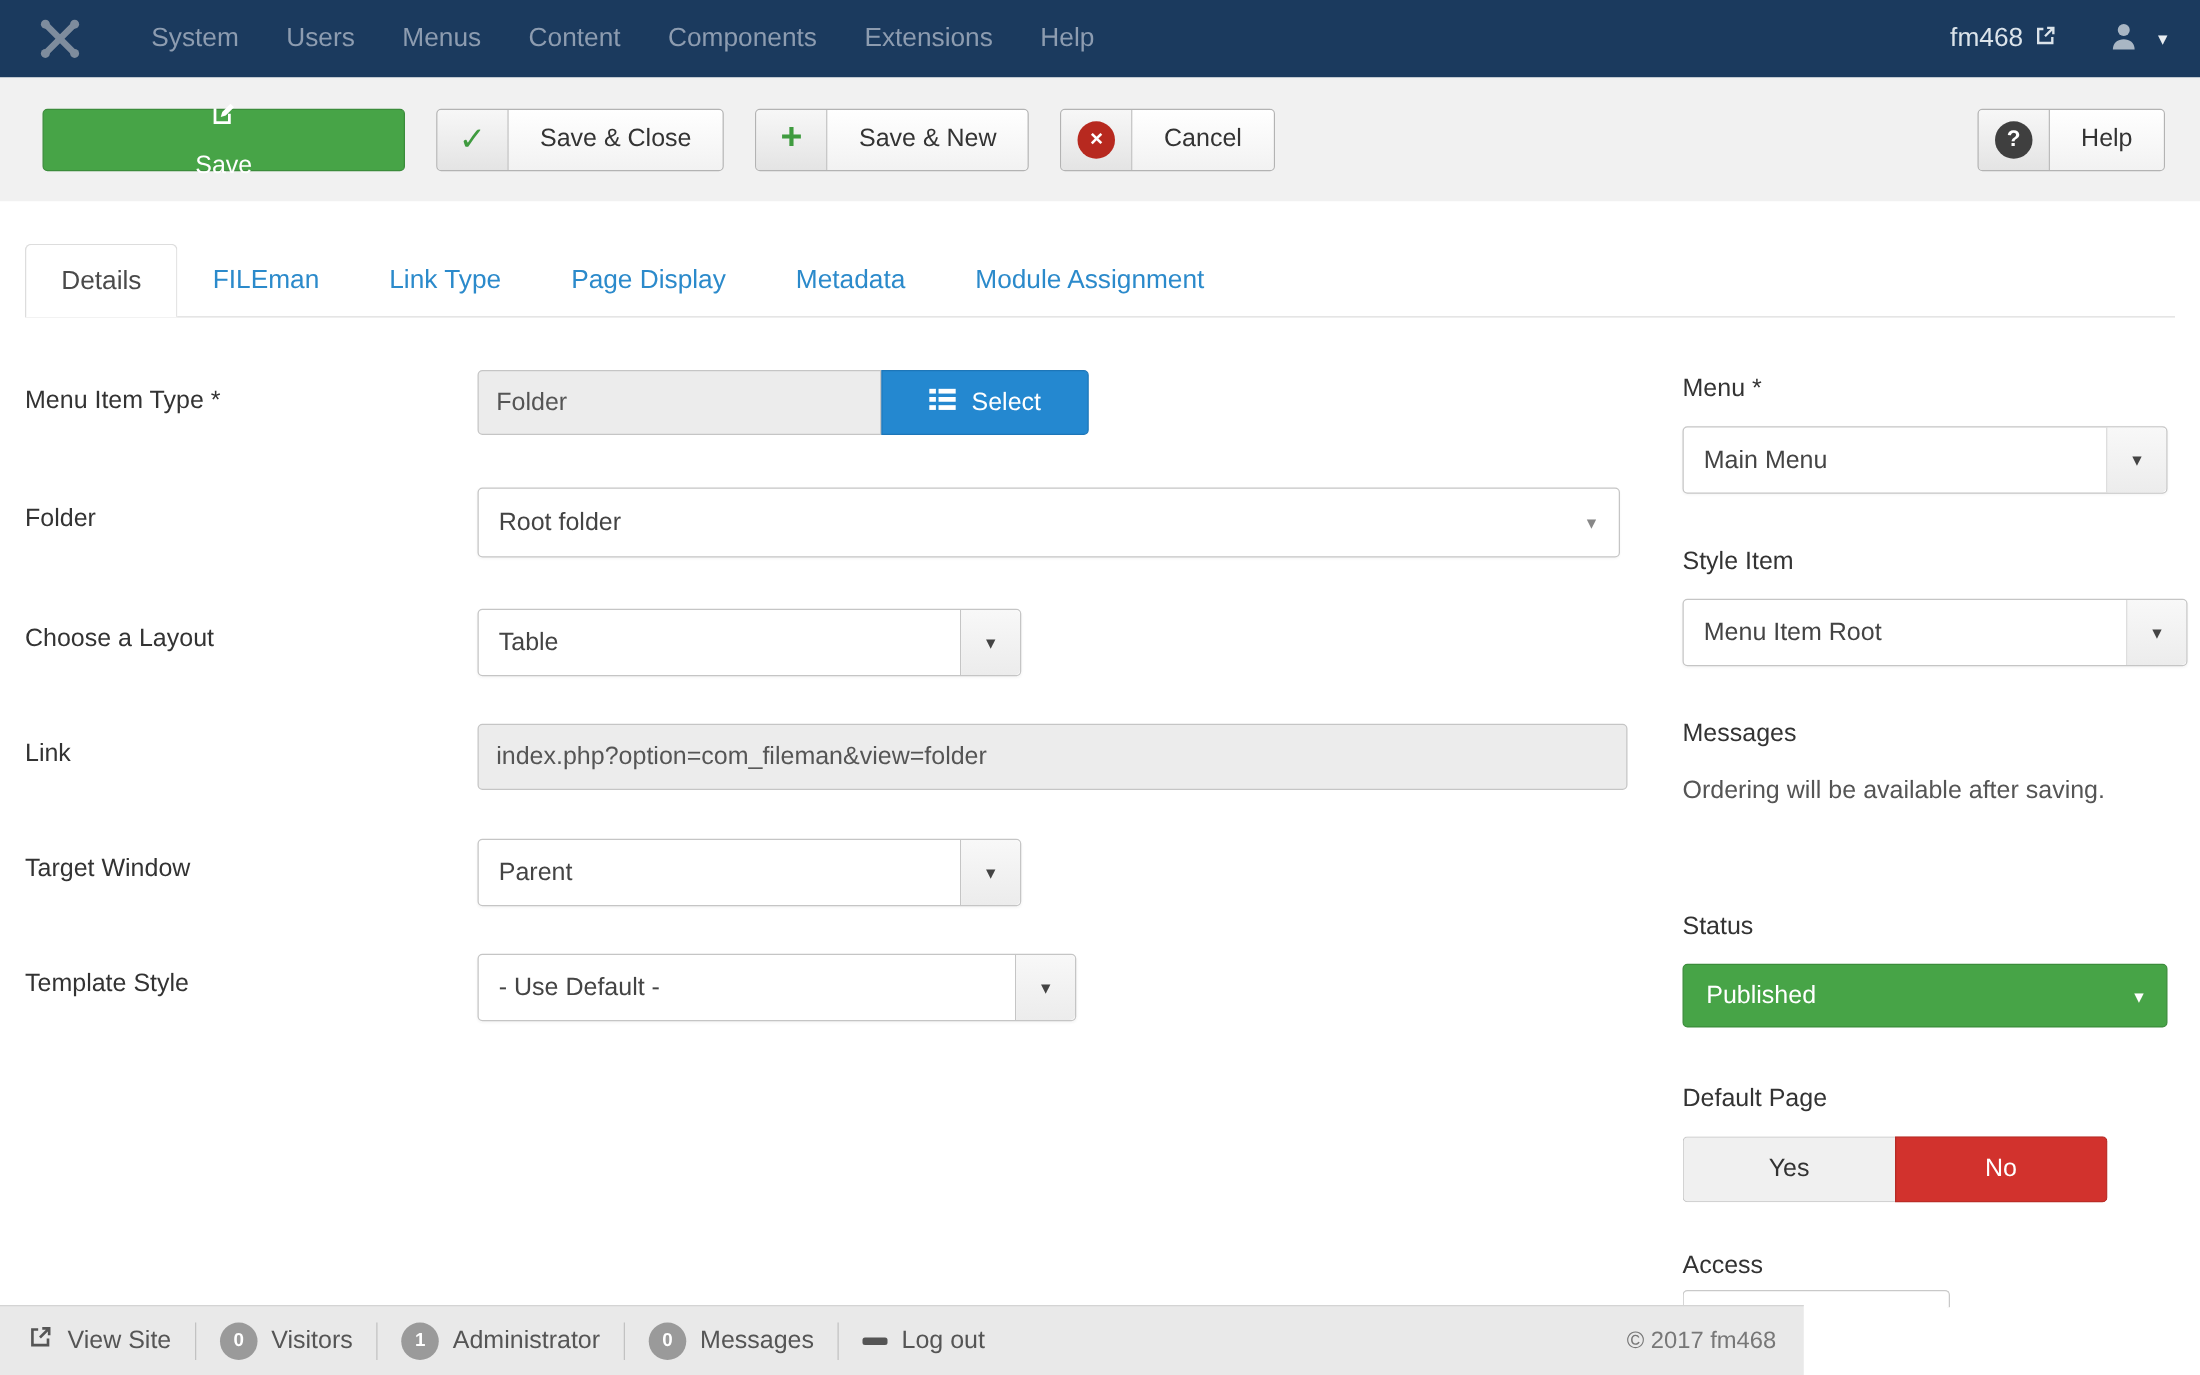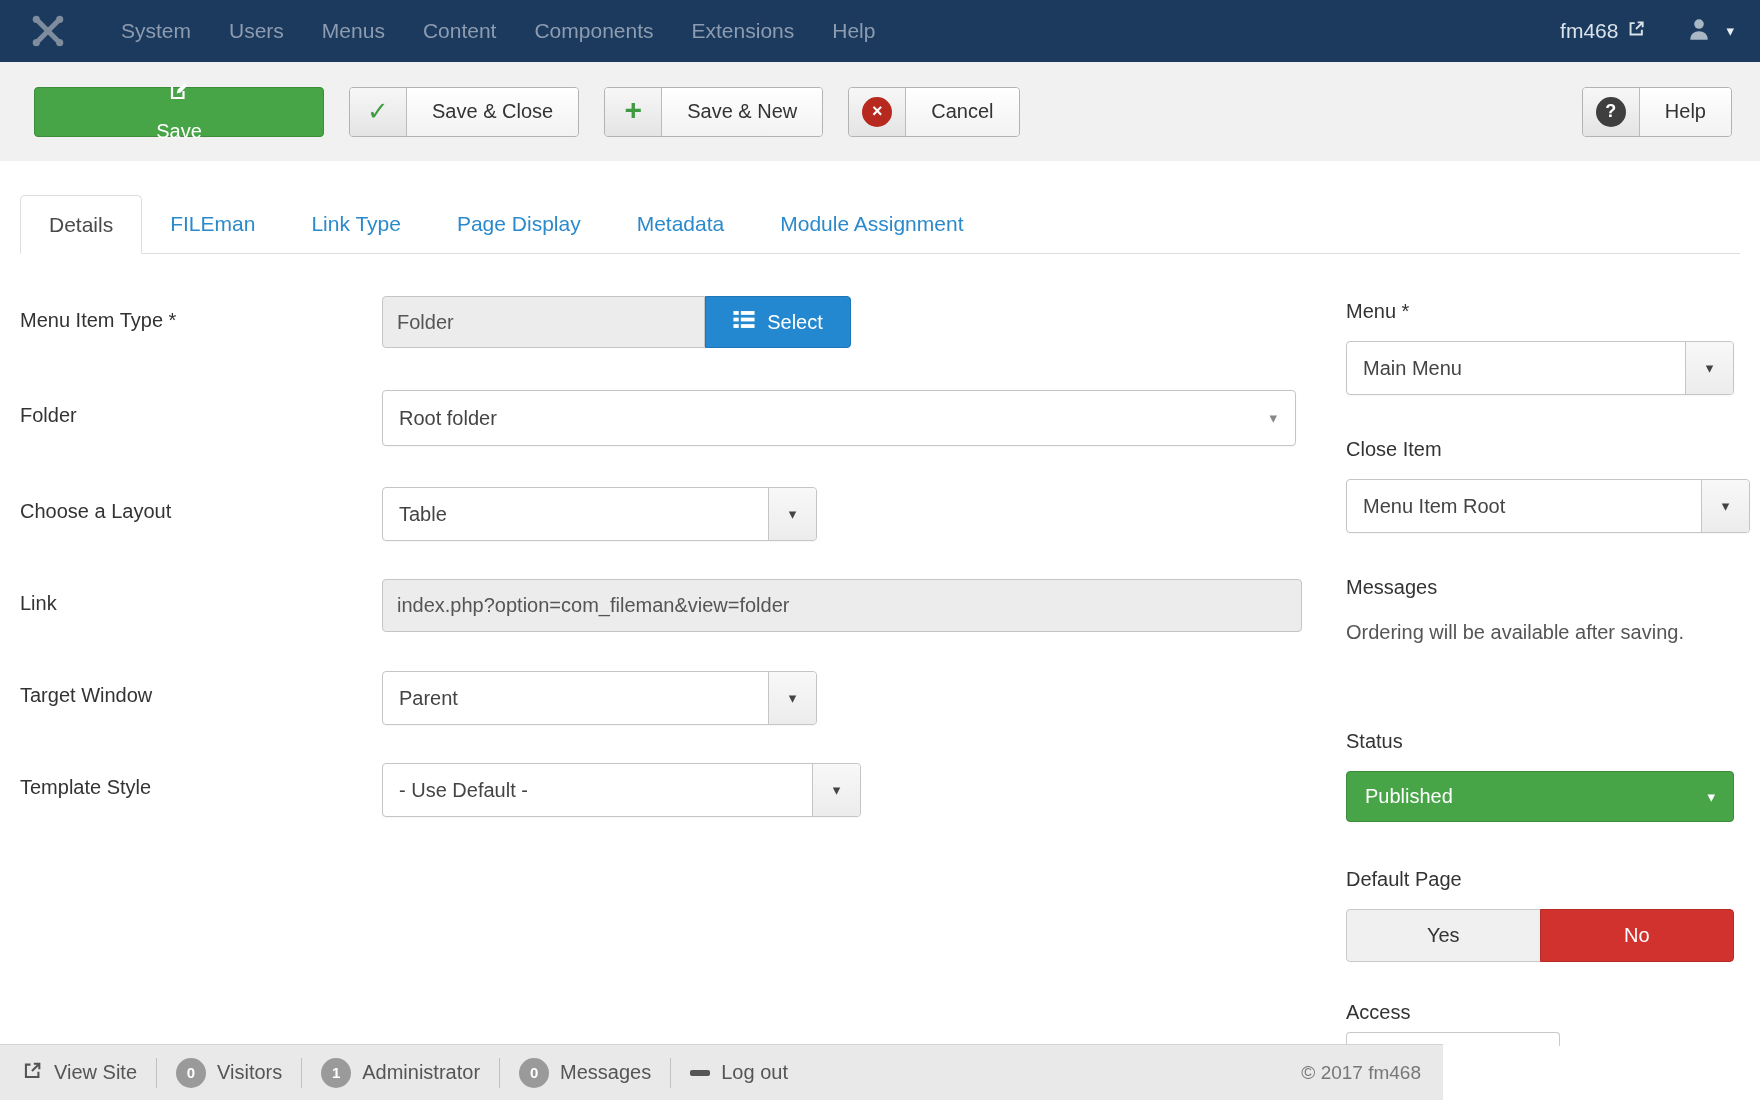--- a/index.html
+++ b/index.html
@@ -58,35 +58,35 @@
     display:flex; align-items:center; color:#444; font-size:20px; cursor:pointer;
     box-shadow:0 1px 2px rgba(0,0,0,0.04); }
   .sel .sel-val { padding:0 16px; flex:1; }
   .caret-cell { width:48px; align-self:stretch; display:flex; align-items:center;
     justify-content:center; background:linear-gradient(#f8f8f8,#ececec);
     border-left:1px solid #c5c5c5; border-radius:0 4px 4px 0; color:#444; font-size:15px; }
   .caret-plain { color:#888; font-size:15px; margin-right:18px; }
 
   
   .mit-input { top:296px; left:382px; width:323px; height:52px; border-radius:4px 0 0 4px; }
-  .btn-select { position:absolute; top:296px; left:705px; width:146px; height:52px;
+  .btn-select { position:absolute; top:296px; left:705px; width:166px; height:52px;
     background:#2488d0; border:1px solid #1d76b8; border-radius:0 4px 4px 0; color:#fff;
     font-size:20px; display:flex; align-items:center; justify-content:center; gap:12px;
     cursor:pointer; font-family:inherit; }
 
   
   .rc-label { position:absolute; left:1346px; width:390px; font-size:20px; color:#333; }
   .note { position:absolute; left:1346px; top:616px; width:392px; font-size:20px;
     color:#555; line-height:1.62; }
   .btn-published { position:absolute; left:1346px; top:771px; width:388px; height:51px;
     background:#47a447; border:1px solid #3b8c3b; border-radius:4px; color:#fff;
     font-size:20px; display:flex; align-items:center; padding:0 18px; cursor:pointer;
     font-family:inherit; }
   .btn-published .pub-caret { margin-left:auto; font-size:15px; color:#fff; }
-  .toggle { position:absolute; left:1346px; top:909px; width:388px; height:53px;
+  .toggle { position:absolute; left:1346px; top:909px; width:340px; height:53px;
     display:flex; border-radius:4px; overflow:hidden; }
   .tg-yes { flex:1; background:#f0f0f0; border:1px solid #c9c9c9; border-right:none;
     color:#333; font-size:20px; display:flex; align-items:center; justify-content:center;
     cursor:pointer; border-radius:4px 0 0 4px; font-family:inherit; }
   .tg-no { flex:1; background:#d2322d; border:1px solid #b52b25; color:#fff; font-size:20px;
     display:flex; align-items:center; justify-content:center; cursor:pointer;
     border-radius:0 4px 4px 0; font-family:inherit; }
   .access-sliver { position:absolute; left:1346px; top:1032px; width:214px; height:14px;
     background:#fff; border:1px solid #c9c9c9; border-bottom:none; border-radius:4px 4px 0 0; }
 
@@ -246,21 +246,21 @@
   <span class="sel-val">- Use Default -</span>
   <span class="caret-cell">▾</span>
 </div>
 
 <div class="rc-label" style="top:300px">Menu *</div>
 <div class="sel" style="top:341px;left:1346px;width:388px;height:54px">
   <span class="sel-val">Main Menu</span>
   <span class="caret-cell">▾</span>
 </div>
 
-<div class="rc-label" style="top:438px">Close Item</div>
+<div class="rc-label" style="top:438px">Style Item</div>
 <div class="sel" style="top:479px;left:1346px;width:404px;height:54px">
   <span class="sel-val">Menu Item Root</span>
   <span class="caret-cell">▾</span>
 </div>
 
 <div class="rc-label" style="top:576px">Messages</div>
 <div class="note">Ordering will be available after saving.</div>
 
 <div class="rc-label" style="top:730px">Status</div>
 <button class="btn-published">

